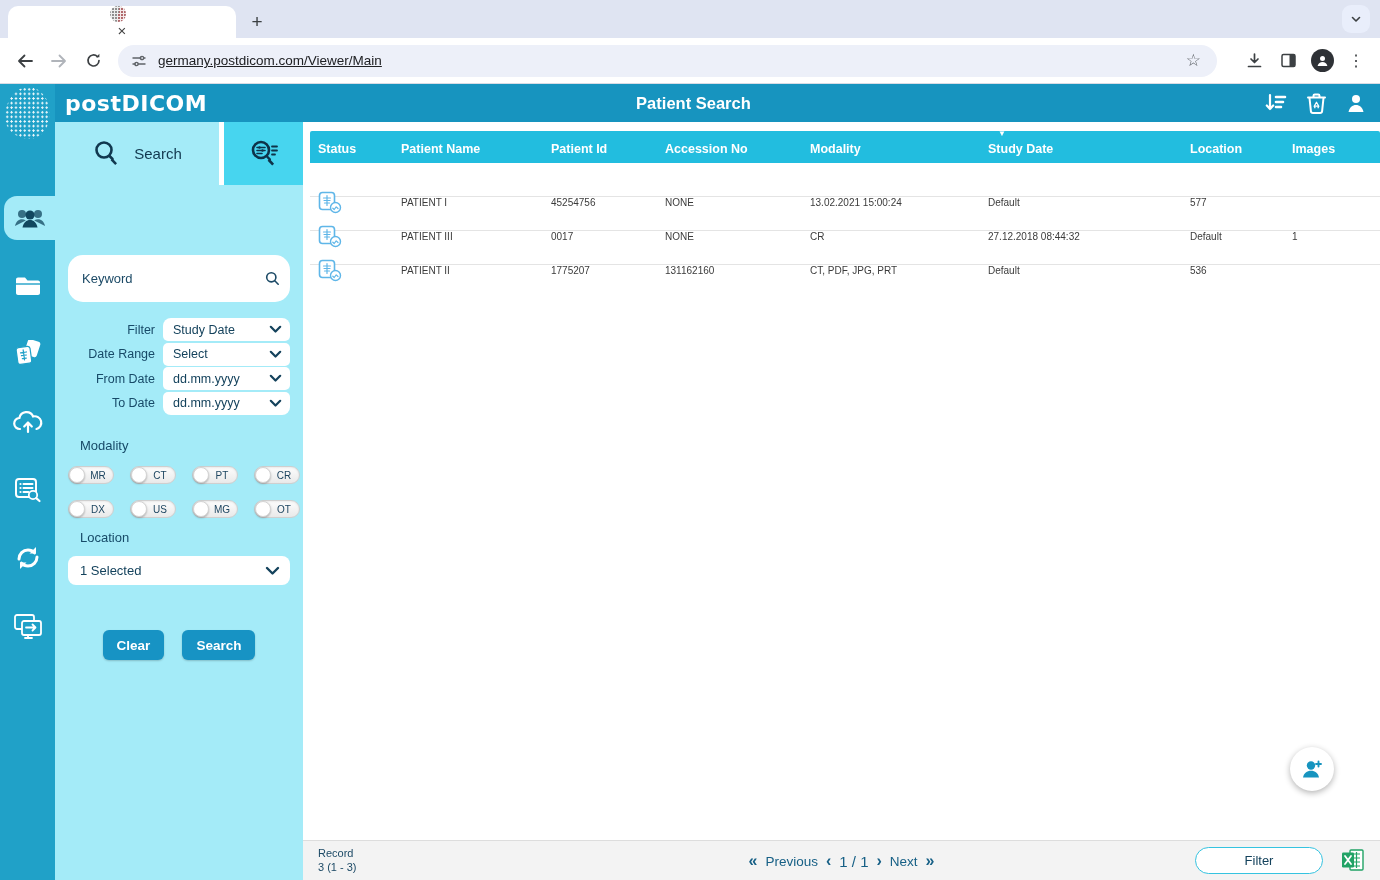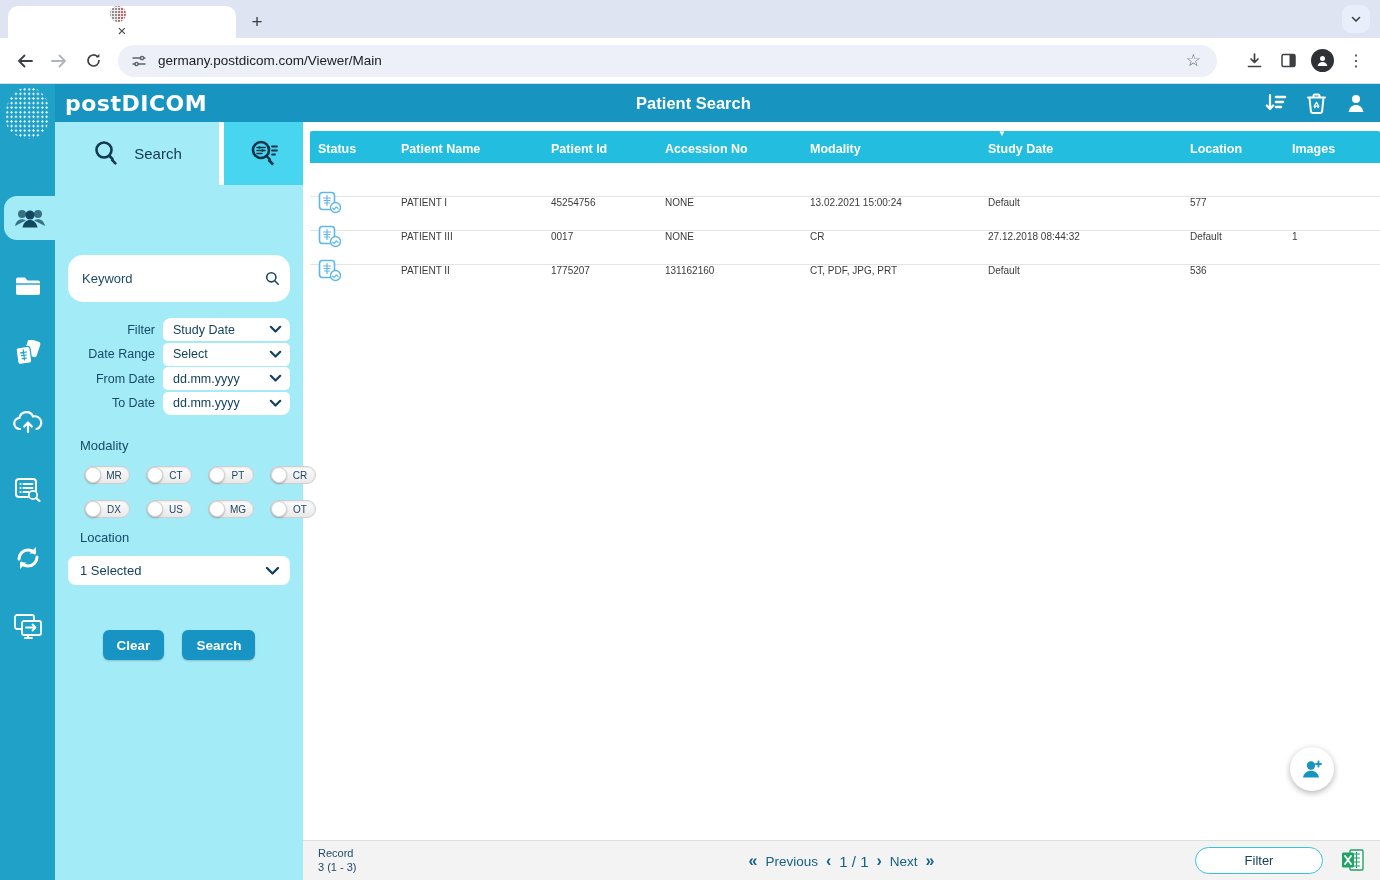--- a/index.html
+++ b/index.html
@@ -21,21 +21,21 @@
   .tab-title{font-size:12.5px;color:#202124;flex:1;white-space:nowrap;overflow:hidden;}
   .tab-close{font-size:15px;color:#444;padding:0 3px;cursor:pointer;line-height:1;}
   .newtab{position:absolute;left:244px;top:9px;width:26px;height:26px;border-radius:50%;display:flex;align-items:center;justify-content:center;font-size:19px;color:#3c4043;cursor:pointer;}
   .tabsearch{position:absolute;right:10px;top:5px;width:28px;height:28px;border-radius:9px;background:#e9eefb;display:flex;align-items:center;justify-content:center;cursor:pointer;}
   .toolbar{position:absolute;left:0;top:38px;width:100%;height:46px;background:#fff;border-bottom:1px solid #d8dce5;display:flex;align-items:center;}
   .nav-ic{width:34px;height:34px;display:flex;align-items:center;justify-content:center;color:#3c4043;flex:0 0 auto;cursor:pointer;}
   .nav-ic.disabled{color:#b0b4ba;}
   .nav-ic:first-child{margin-left:8px;}
   .urlbar{flex:1;height:32px;margin:0 12px 0 8px;background:var(--pill-url);border-radius:16px;display:flex;align-items:center;padding:0 10px;}
   .urlbar .tune{width:22px;height:22px;border-radius:50%;display:flex;align-items:center;justify-content:center;color:#5f6368;margin-right:8px;}
-  .url-text{font-size:13.5px;color:#202124;flex:1;}
+  .url-text{font-size:13.5px;color:#202124;flex:1;text-decoration:underline;}
   .star{color:#5f6368;font-size:17px;padding:0 6px;cursor:pointer;}
   .chrome-right{display:flex;align-items:center;margin-right:8px;}
   .avatar-chrome{width:23px;height:23px;border-radius:50%;background:#2e3136;color:#fff;display:flex;align-items:center;justify-content:center;margin:0 6px;cursor:pointer;}
   .menu-dots{font-size:16px;color:#3c4043;padding:0 8px;cursor:pointer;}
 
   
   .app{position:absolute;left:0;top:84px;width:1380px;height:796px;background:#fff;}
   .rail{position:absolute;left:0;top:0;width:55px;height:100%;background:var(--rail-teal);z-index:3;}
   .brain{position:absolute;left:5px;top:3px;width:45px;height:52px;border-radius:52% 48% 46% 54%/58% 52% 48% 42%;
     background-image:radial-gradient(rgba(255,255,255,.92) 1.1px,transparent 1.25px);background-size:4.4px 4.6px;}
@@ -62,21 +62,21 @@
   .keyword input::placeholder{color:#1c4a66;opacity:1;}
   .filters{position:absolute;left:13px;top:196px;width:222px;}
   .frow{display:flex;align-items:center;margin-bottom:1.5px;}
   .flabel{width:95px;text-align:right;padding-right:8px;font-size:12.5px;color:#174a68;}
   .fselect{flex:1;height:23px;background:#fff;border-radius:5px;display:flex;align-items:center;padding:0 8px 0 10px;font-size:12.5px;color:#14425c;cursor:pointer;}
   .fselect span{flex:1;}
   .frow:first-child .fselect{border-radius:8px 8px 5px 5px;}
   .frow:last-child .fselect{border-radius:5px 5px 8px 8px;}
 
   .sect-label{position:absolute;left:25px;font-size:13px;color:#174a68;}
-  .mod-grid{position:absolute;left:29px;top:344px;width:212px;display:grid;grid-template-columns:repeat(4,46px);grid-gap:10px 7px;gap:16px;}
+  .mod-grid{position:absolute;left:13px;top:344px;width:212px;display:grid;grid-template-columns:repeat(4,46px);grid-gap:10px 7px;gap:16px;}
   .pill{height:18px;background:linear-gradient(#fdfdfd,#e9e9e9);border:1px solid #cfcfcf;border-radius:9px;display:flex;align-items:center;cursor:pointer;box-shadow:inset 0 1px 2px rgba(0,0,0,.08);}
   .knob{width:16px;height:16px;border-radius:50%;background:#fff;border:1px solid #d4d4d4;box-shadow:0 1px 2px rgba(0,0,0,.25);margin-left:0px;flex:0 0 16px;}
   .pill-label{flex:1;text-align:center;font-size:10px;color:#1d4560;padding-right:2px;}
 
   .loc-select{position:absolute;left:13px;top:434px;width:222px;height:29px;background:#fff;border-radius:8px;display:flex;align-items:center;padding:0 10px 0 12px;font-size:13px;color:#14425c;cursor:pointer;}
   .loc-select span{flex:1;}
 
   .panel-btns{position:absolute;left:0;top:508px;width:248px;display:flex;justify-content:center;gap:18px;}
   .pbtn{min-width:60px;padding:0 14px;height:30px;background:var(--btn-teal);border:none;border-radius:6px;color:#fff;font-size:13.5px;font-weight:bold;cursor:pointer;box-shadow:0 1px 2px rgba(0,0,0,.2);}
 

